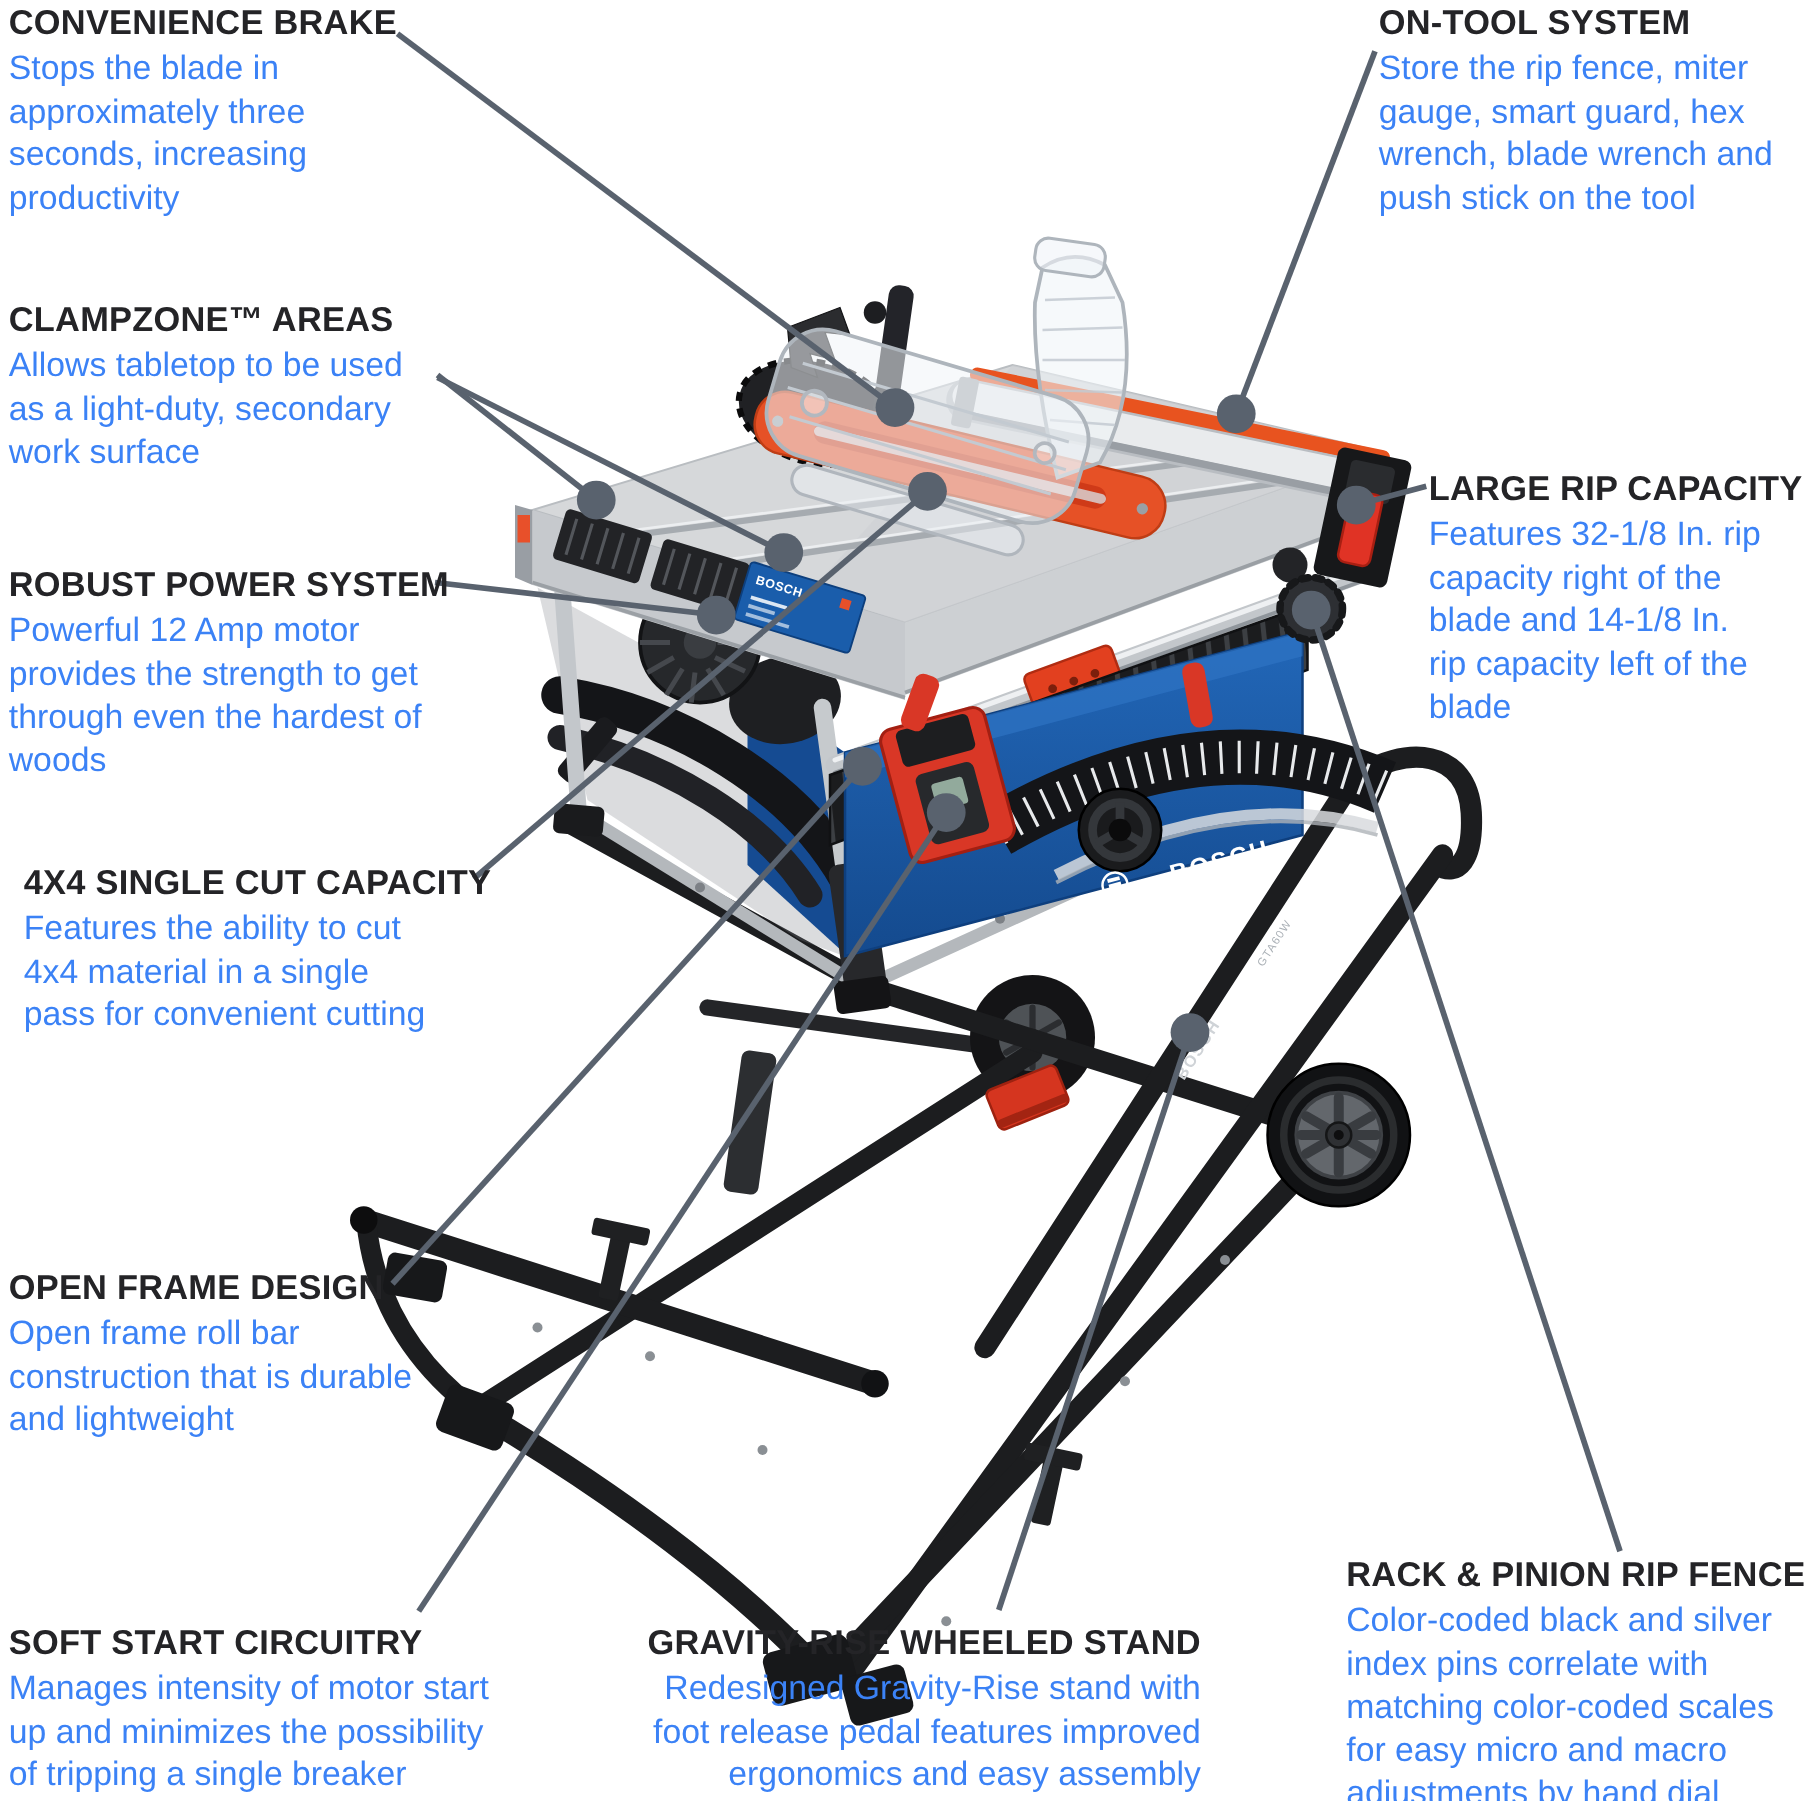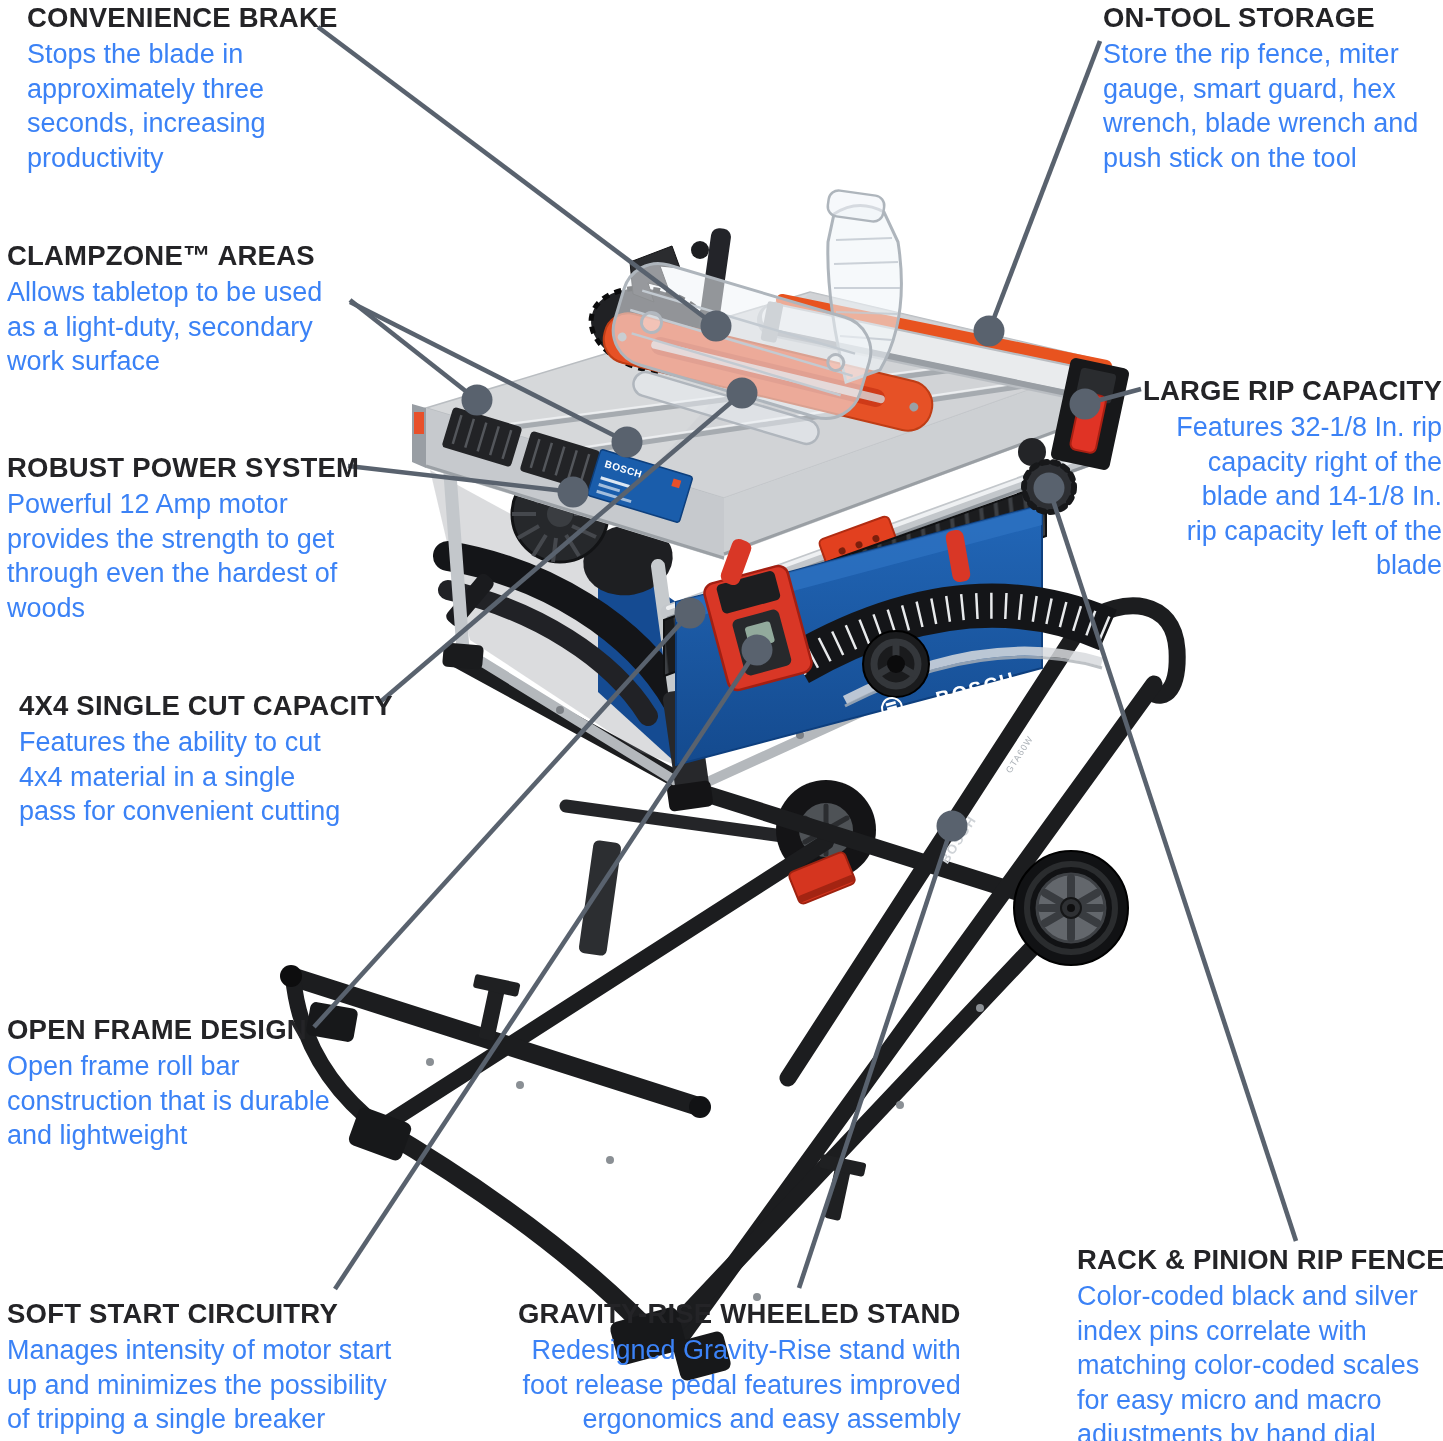--- a/index.html
+++ b/index.html
@@ -323,21 +323,21 @@
     <circle cx="742" cy="393" r="15.5" stroke="none"></circle>
     <circle cx="690" cy="613" r="15.5" stroke="none"></circle>
     <circle cx="757" cy="650" r="15.5" stroke="none"></circle>
     <circle cx="952" cy="826" r="15.5" stroke="none"></circle>
     <circle cx="989" cy="331" r="15.5" stroke="none"></circle>
     <circle cx="1085" cy="404" r="15.5" stroke="none"></circle>
     <circle cx="1049" cy="488" r="15.5" stroke="none"></circle>
   </g>
 </svg>
 
-  <div class="callout" style="left:7px;top:2px;margin-left:20px;">
+  <div class="callout" style="left:7px;top:2px;">
     <h3>CONVENIENCE BRAKE</h3>
     <p>Stops the blade in
 approximately three
 seconds, increasing
 productivity</p>
   </div>
 
   <div class="callout" style="left:7px;top:240px;">
     <h3>CLAMPZONE™ AREAS</h3>
     <p>Allows tabletop to be used
@@ -375,28 +375,28 @@
   </div>
 
   <div class="callout" style="left:518px;top:1298px;text-align:right;">
     <h3>GRAVITY-RISE WHEELED STAND</h3>
     <p>Redesigned Gravity-Rise stand with
 foot release pedal features improved
 ergonomics and easy assembly</p>
   </div>
 
   <div class="callout" style="left:1103px;top:2px;">
-    <h3>ON-TOOL STORAGE</h3>
+    <h3>ON-TOOL SYSTEM</h3>
     <p>Store the rip fence, miter
 gauge, smart guard, hex
 wrench, blade wrench and
 push stick on the tool</p>
   </div>
 
-  <div class="callout" style="left:1143px;top:375px;text-align:right;">
+  <div class="callout" style="left:1143px;top:375px;">
     <h3>LARGE RIP CAPACITY</h3>
     <p>Features 32-1/8 In. rip
 capacity right of the
 blade and 14-1/8 In.
 rip capacity left of the
 blade</p>
   </div>
 
   <div class="callout" style="left:1077px;top:1244px;">
     <h3>RACK &amp; PINION RIP FENCE</h3>

